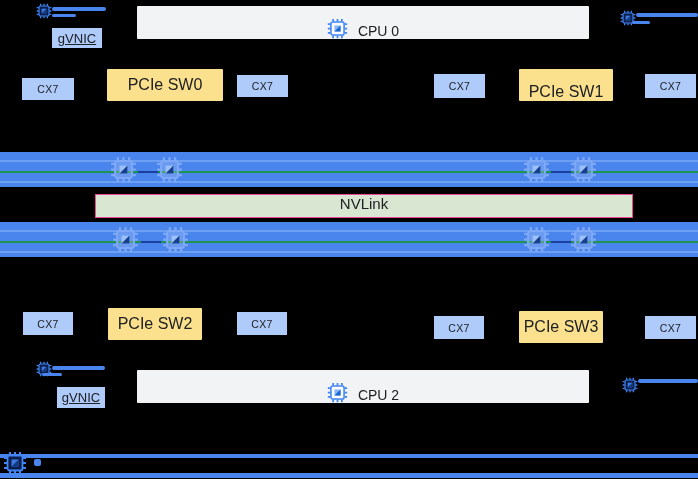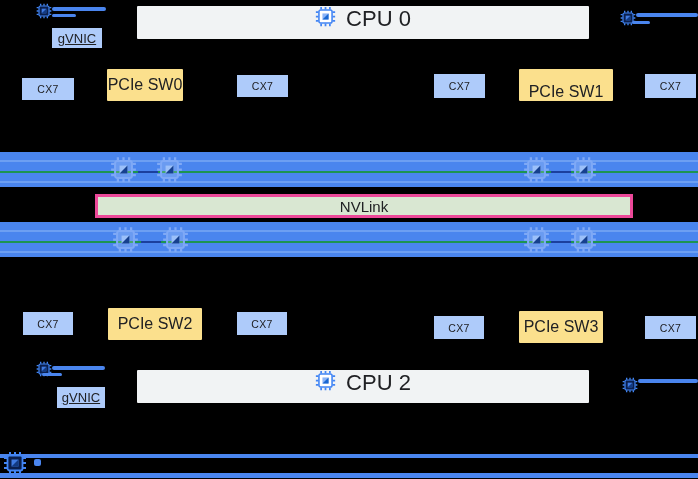--- a/index.html
+++ b/index.html
@@ -22,28 +22,28 @@
     font-size:13px;color:var(--text-dark,#202124);text-decoration:underline;
   }
   .pcie-box{
     background:var(--pcie-box,#fbe08d);
     display:flex;align-items:center;justify-content:center;
     font-size:16px;font-weight:500;color:var(--text-dark,#202124);
     border-radius:1px;
   }
   .cpu-bar{
     background:var(--cpu-bar,#f1f3f4);
-    display:flex;align-items:flex-start;justify-content:center;gap:10px;
-    font-size:22px;color:var(--text-dark,#202124);
+    display:flex;align-items:flex-end;justify-content:center;gap:10px;
+    font-size:14px;color:var(--text-dark,#202124);
     border-radius:1px;
   }
   .nvlink-bar{
     background:var(--nvlink-bar,#d9e7d2);
-    border:3px solid #ec4899;box-sizing:border-box;
-    display:flex;align-items:center;justify-content:center;
+    border:1px solid #ec4899;box-sizing:border-box;
+    display:flex;align-items:flex-start;justify-content:center;
     font-size:15px;color:var(--text-dark,#202124);
   }
   
   .gpu-bar{background:var(--gpu-bar,#4a85ee);width:698px;height:35px;left:0;}
   .gpu-stripe{position:absolute;left:0;width:698px;background:var(--gpu-bar-stripe,#6d9ff2);}
   .green-line{position:absolute;left:0;width:698px;height:2px;background:var(--nvlink-green-line,#1d9450);}
   .navy-seg{position:absolute;height:2px;background:var(--navy-segment,#1b3f9e);}
   
   .blue-line{position:absolute;background:var(--connector-blue,#4a85ee);border-radius:2px;}
   .dot{position:absolute;background:var(--connector-blue,#4a85ee);border-radius:2px;}
@@ -96,21 +96,21 @@
     <path class="pins" d="M7 1v3M12 1v3M17 1v3M7 20v3M12 20v3M17 20v3M1 7h3M1 12h3M1 17h3M20 7h3M20 12h3M20 17h3"></path>
     <rect class="body" x="4.5" y="4.5" width="15" height="15" rx="2"></rect>
     <rect class="inner-light" x="8.5" y="8.5" width="7" height="7"></rect>
     <path class="inner-dark" d="M15.5 8.5v7h-7z"></path>
   </svg>
   <div class="blue-line" style="left:632px;top:21px;width:18px;height:3px;"></div>
 
   <div class="nic-box abs" style="left:22px;top:78px;width:52px;height:22px;">
     <span>CX7</span>
   </div>
-  <div class="pcie-box abs" style="left:107px;top:69px;width:76px;height:32px;">
+  <div class="pcie-box abs" style="left:107px;top:69px;width:116px;height:32px;">
     <span>PCIe SW0</span>
   </div>
   <div class="nic-box abs" style="left:237px;top:75px;width:51px;height:22px;">
     <span>CX7</span>
   </div>
   <div class="nic-box abs" style="left:434px;top:74px;width:51px;height:24px;">
     <span>CX7</span>
   </div>
   <div class="pcie-box abs" style="left:519px;top:69px;width:94px;height:32px;align-items:flex-end;">
     <span>PCIe SW1</span>

